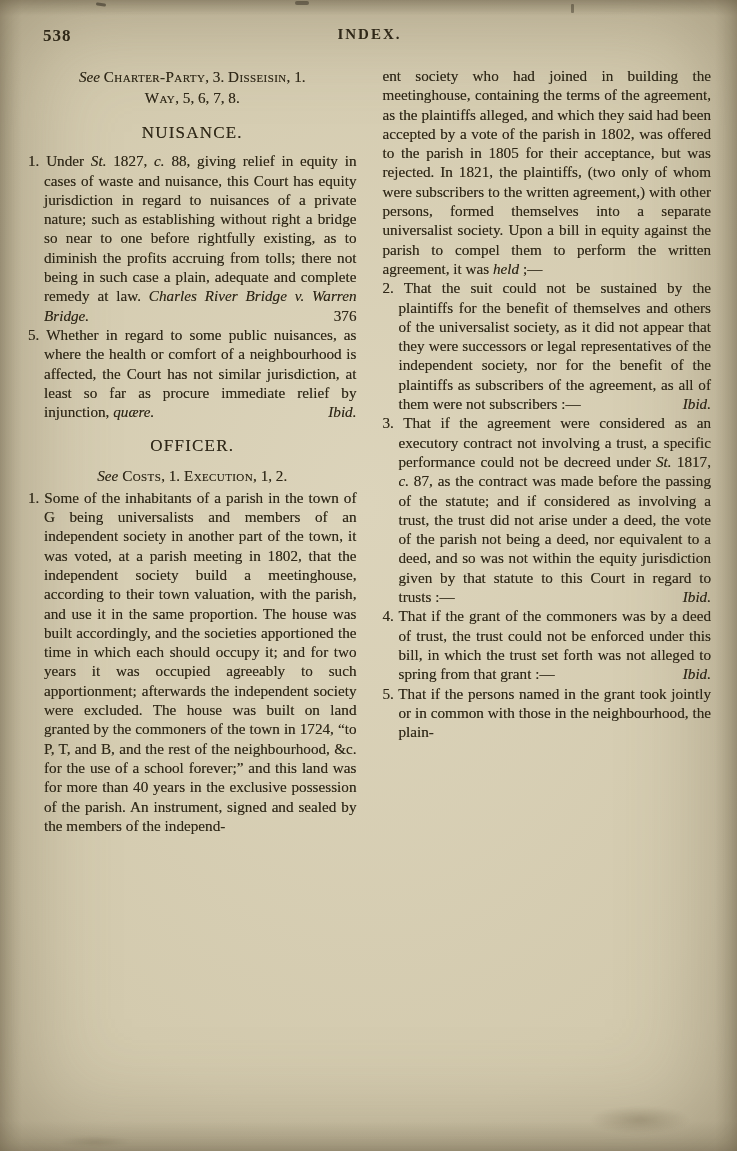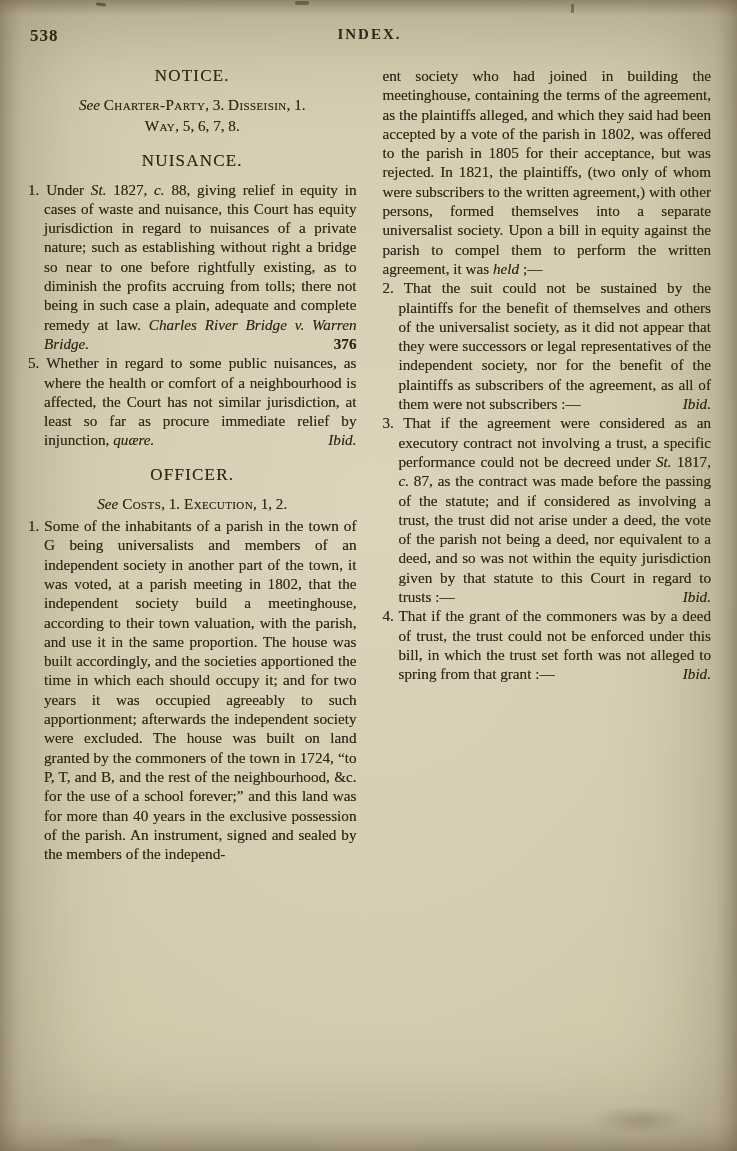--- a/index.html
+++ b/index.html
@@ -14,21 +14,21 @@
       linear-gradient(0deg, rgba(96,86,62,0.28) 0, rgba(96,86,62,0) 30px),
       linear-gradient(90deg, rgba(96,86,62,0.26) 0, rgba(96,86,62,0) 22px),
       linear-gradient(270deg, rgba(96,86,62,0.26) 0, rgba(96,86,62,0) 22px),
       radial-gradient(ellipse 105% 92% at 50% 44%, #dcd4bb 0%, #d3caae 58%, #bfb599 100%);
     box-shadow: inset 0 0 90px 24px rgba(110,98,72,0.38), inset 0 0 14px rgba(80,70,50,0.28);
   }
 
   .inner { position:relative; padding:24px 26px 0 28px; }
 
   .running-head { position:relative; height:26px; margin-bottom:16px; }
-  .page-num { position:absolute; left:2px; top:2px; font-size:17px; font-weight:700; letter-spacing:1px; }
+  .page-num { position:absolute; left:15px; top:2px; font-size:17px; font-weight:700; letter-spacing:1px; }
   .head-title { position:absolute; left:50%; top:2px; transform:translateX(-50%); font-size:15px; font-weight:700; letter-spacing:2px; }
 
   .columns { display:flex; gap:26px; }
   .col {
     flex:1 1 0; font-size:15.2px; line-height:19.3px; text-align:justify;
     text-shadow:0 0 0.5px rgba(47,40,24,0.55);
   }
 
   .sec-heading {
     font-size:17px; font-weight:400; text-align:center; letter-spacing:1.2px;
@@ -38,21 +38,21 @@
 
   .see { text-align:center; line-height:21px; margin:0 0 2px; }
 
   .entry { padding-left:16px; text-indent:-16px; }
   .para  { }
   .indent-first { text-indent:14px; }
 
   .run-n  { }
   .run-i  { font-style:italic; }
   .run-sc { font-variant:small-caps; letter-spacing:0.4px;margin-top:32px; }
-  .run-ref  { float:right; padding-left:8px;font-weight:bold; }
+  .run-ref  { float:right; padding-left:8px; }
   .run-refi { float:right; padding-left:12px; font-style:italic; }
 
   .artifact { position:absolute; pointer-events:none; }
   .artifact-top-1 { left:96px;  top:3px;  width:10px; height:3px; background:rgba(40,34,24,0.5); border-radius:2px; transform:rotate(8deg); }
   .artifact-top-2 { left:295px; top:1px;  width:14px; height:4px; background:rgba(45,38,26,0.45); border-radius:2px; }
   .artifact-top-3 { left:571px; top:4px;  width:3px;  height:9px; background:rgba(45,38,26,0.4); border-radius:1px; }
   .artifact-bottom-1 { left:590px; top:1106px; width:100px; height:28px;
     background:radial-gradient(ellipse at 50% 50%, rgba(100,88,62,0.33), rgba(100,88,62,0) 70%); filter:blur(1px); }
   .artifact-bottom-2 { left:60px; top:1136px; width:70px; height:12px;
     background:radial-gradient(ellipse at 50% 50%, rgba(100,88,62,0.22), rgba(100,88,62,0) 70%); filter:blur(1px); }
@@ -71,35 +71,35 @@
   <div class="inner">
 
     <div class="running-head">
       <span class="page-num">538</span>
       <span class="head-title">INDEX.</span>
     </div>
 
     <div class="columns">
 
       <div class="col">
-        <h2 class="sec-heading">NOTICE.</h2>
         <p class="see"><span class="run-i">See </span><span class="run-sc">Charter-Party</span><span class="run-n">, 3. </span><span class="run-sc">Disseisin</span><span class="run-n">, 1.</span><br><span class="run-sc">Way</span><span class="run-n">, 5, 6, 7, 8.</span></p>
 
         <h2 class="sec-heading">NUISANCE.</h2>
         <p class="entry"><span class="run-n">1. Under </span><span class="run-i">St.</span><span class="run-n"> 1827, </span><span class="run-i">c.</span><span class="run-n"> 88, giving relief in equity in cases of waste and nuisance, this Court has equity jurisdiction in regard to nuisances of a private nature; such as establishing without right a bridge so near to one before rightfully existing, as to diminish the profits accruing from tolls; there not being in such case a plain, adequate and complete remedy at law. </span><span class="run-i">Charles River Bridge v. Warren Bridge.</span><span class="run-ref">376</span></p>
         <p class="entry"><span class="run-n">5. Whether in regard to some public nuisances, as where the health or comfort of a neighbourhood is affected, the Court has not similar jurisdiction, at least so far as procure immediate relief by injunction, </span><span class="run-i">quære.</span><span class="run-refi">Ibid.</span></p>
 
         <h2 class="sec-heading">OFFICER.</h2>
         <p class="see"><span class="run-i">See </span><span class="run-sc">Costs</span><span class="run-n">, 1. </span><span class="run-sc">Execution</span><span class="run-n">, 1, 2.</span></p>
 
         <p class="entry"><span class="run-n">1. Some of the inhabitants of a parish in the town of G being universalists and members of an independent society in another part of the town, it was voted, at a parish meeting in 1802, that the independent society build a meetinghouse, according to their town valuation, with the parish, and use it in the same proportion. The house was built accordingly, and the societies apportioned the time in which each should occupy it; and for two years it was occupied agreeably to such apportionment; afterwards the independent society were excluded. The house was built on land granted by the commoners of the town in 1724, “to P, T, and B, and the rest of the neighbourhood, &amp;c. for the use of a school forever;” and this land was for more than 40 years in the exclusive possession of the parish. An instrument, signed and sealed by the members of the independ-</span></p>
       </div>
 
       <div class="col">
         <p class="para"><span class="run-n">ent society who had joined in building the meetinghouse, containing the terms of the agreement, as the plaintiffs alleged, and which they said had been accepted by a vote of the parish in 1802, was offered to the parish in 1805 for their acceptance, but was rejected. In 1821, the plaintiffs, (two only of whom were subscribers to the written agreement,) with other persons, formed themselves into a separate universalist society. Upon a bill in equity against the parish to compel them to perform the written agreement, it was </span><span class="run-i">held</span><span class="run-n"> ;—</span></p>
         <p class="entry"><span class="run-n">2. That the suit could not be sustained by the plaintiffs for the benefit of themselves and others of the universalist society, as it did not appear that they were successors or legal representatives of the independent society, nor for the benefit of the plaintiffs as subscribers of the agreement, as all of them were not subscribers :— </span><span class="run-refi">Ibid.</span></p>
         <p class="entry"><span class="run-n">3. That if the agreement were considered as an executory contract not involving a trust, a specific performance could not be decreed under </span><span class="run-i">St.</span><span class="run-n"> 1817, </span><span class="run-i">c.</span><span class="run-n"> 87, as the contract was made before the passing of the statute; and if considered as involving a trust, the trust did not arise under a deed, the vote of the parish not being a deed, nor equivalent to a deed, and so was not within the equity jurisdiction given by that statute to this Court in regard to trusts :— </span><span class="run-refi">Ibid.</span></p>
         <p class="entry"><span class="run-n">4. That if the grant of the commoners was by a deed of trust, the trust could not be enforced under this bill, in which the trust set forth was not alleged to spring from that grant :— </span><span class="run-refi">Ibid.</span></p>
+        <p class="entry"><span class="run-n">5. That if the persons named in the grant took jointly or in common with those in the neighbourhood, the plain-</span></p>
       </div>
 
     </div>
   </div>
 </div>
 
 </body></html>

